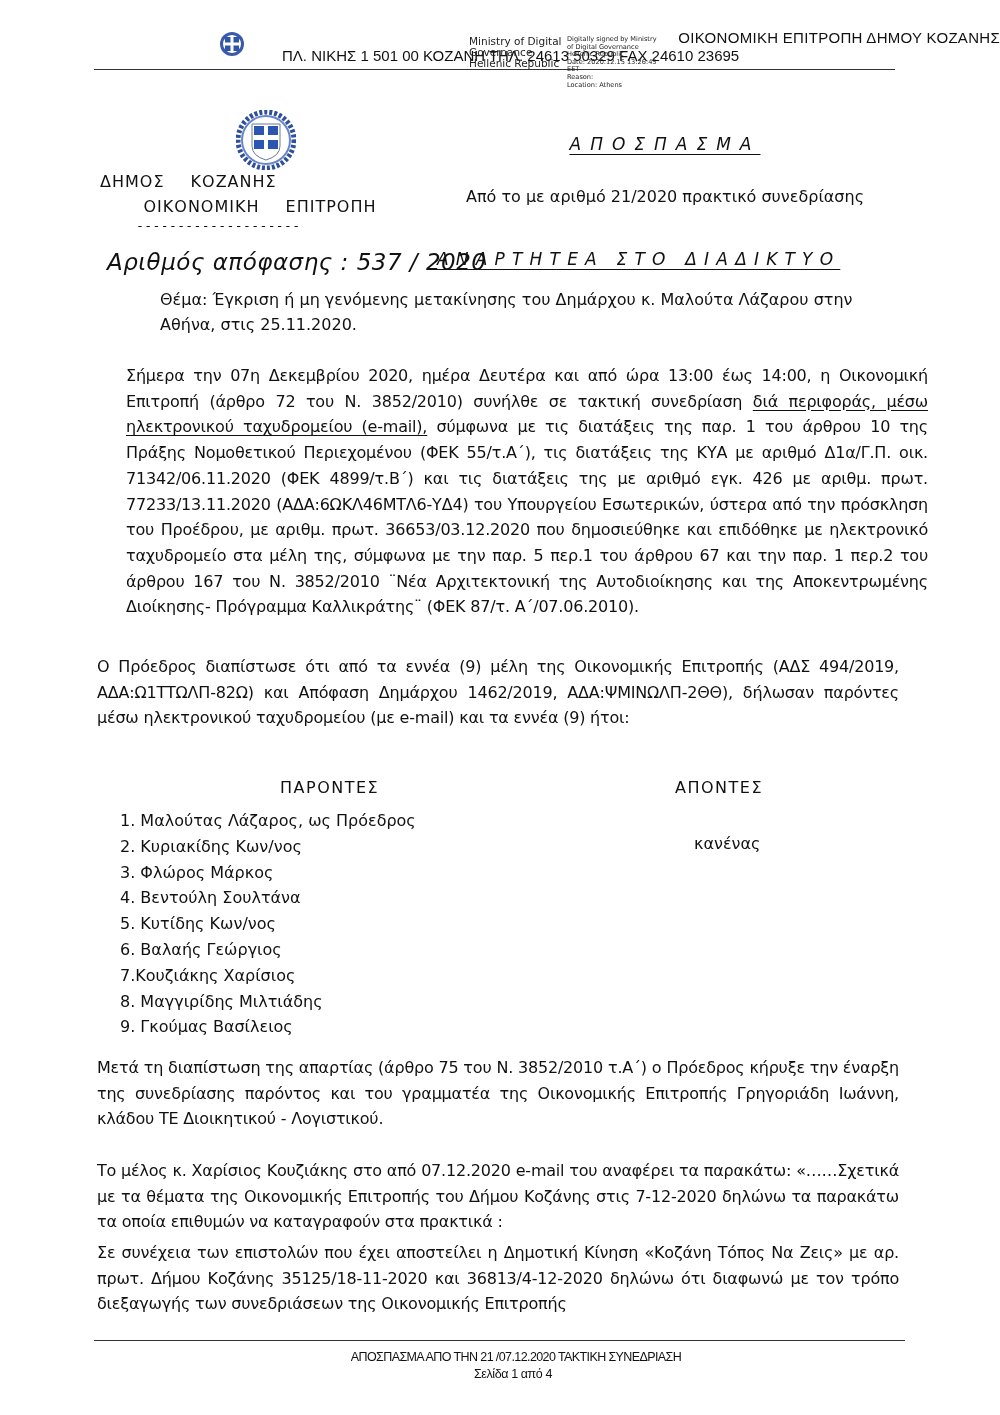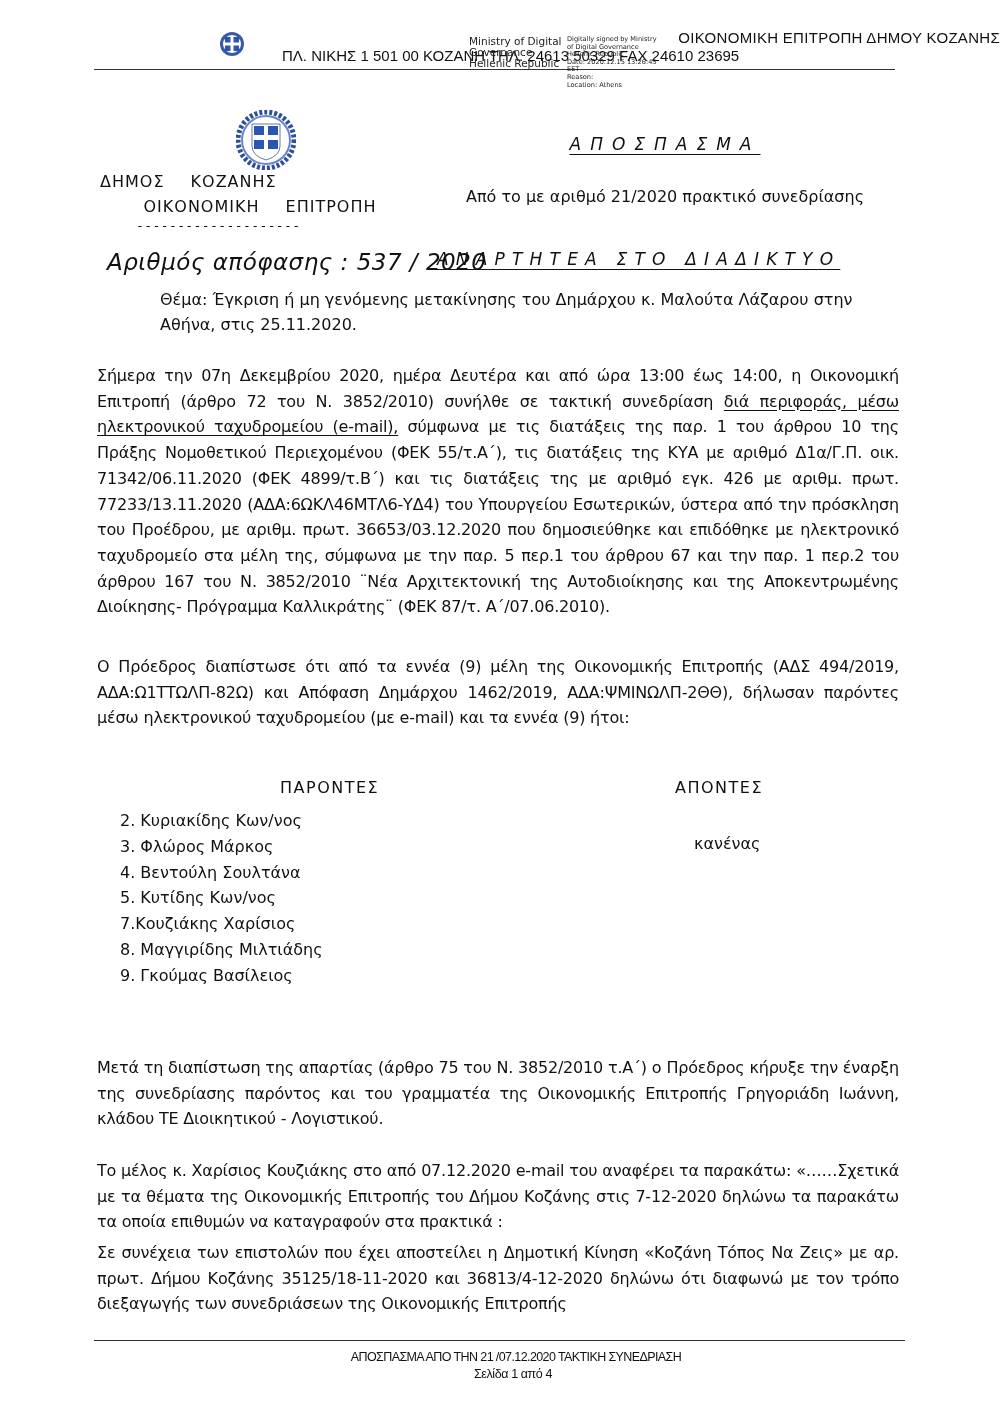--- a/index.html
+++ b/index.html
@@ -103,21 +103,21 @@
 
     
     .para {
       left: 97px; width: 802px;
       font-size: 16px; line-height: 25.7px;
       text-align: justify;
       font-family: "DejaVu Sans", sans-serif;
       letter-spacing: -0.2px;
     }
     .para u { text-underline-offset: 3px; }
-    .p1 { top: 363px; }
+    .p1 { top: 363px; margin-left: 29px; }
     .p2 { top: 654px; }
     .p3 { top: 1055px; }
     .p4 { top: 1158px; }
     .p5 { top: 1240px; }
 
     
     .att-head-present {
       left: 280px; top: 778px; font-size: 16px; letter-spacing: 1.5px;
       font-family: "DejaVu Sans", sans-serif;
     }
@@ -208,24 +208,26 @@
   <span>Έγκριση ή μη γενόμενης μετακίνησης του Δημάρχου κ. Μαλούτα Λάζαρου στην Αθήνα, στις 25.11.2020.</span>
 </div>
 
 <div class="abs para p1"><span>Σήμερα την 07η Δεκεμβρίου 2020, ημέρα Δευτέρα και από ώρα 13:00 έως 14:00, η Οικονομική Επιτροπή (άρθρο 72 του Ν. 3852/2010) συνήλθε σε τακτική συνεδρίαση </span><u>διά περιφοράς, μέσω ηλεκτρονικού ταχυδρομείου (e-mail),</u><span> σύμφωνα με τις διατάξεις της παρ. 1 του άρθρου 10 της Πράξης Νομοθετικού Περιεχομένου (ΦΕΚ 55/τ.Α΄), τις διατάξεις της ΚΥΑ με αριθμό Δ1α/Γ.Π. οικ. 71342/06.11.2020 (ΦΕΚ 4899/τ.Β΄) και τις διατάξεις της με αριθμό εγκ. 426 με αριθμ. πρωτ. 77233/13.11.2020 (ΑΔΑ:6ΩΚΛ46ΜΤΛ6-ΥΔ4) του Υπουργείου Εσωτερικών, ύστερα από την πρόσκληση του Προέδρου, με αριθμ. πρωτ. 36653/03.12.2020 που δημοσιεύθηκε και επιδόθηκε με ηλεκτρονικό ταχυδρομείο στα μέλη της, σύμφωνα με την παρ. 5 περ.1 του άρθρου 67 και την παρ. 1 περ.2 του άρθρου 167 του Ν. 3852/2010 ¨Νέα Αρχιτεκτονική της Αυτοδιοίκησης και της Αποκεντρωμένης Διοίκησης- Πρόγραμμα Καλλικράτης¨ (ΦΕΚ 87/τ. Α΄/07.06.2010).</span></div>
 
 <div class="abs para p2">Ο Πρόεδρος διαπίστωσε ότι από τα εννέα (9) μέλη της Οικονομικής Επιτροπής (ΑΔΣ 494/2019, ΑΔΑ:Ω1ΤΤΩΛΠ-82Ω) και Απόφαση Δημάρχου 1462/2019, ΑΔΑ:ΨΜΙΝΩΛΠ-2ΘΘ), δήλωσαν παρόντες μέσω ηλεκτρονικού ταχυδρομείου (με e-mail) και τα εννέα (9) ήτοι:</div>
 
 <div class="abs att-head-present">ΠΑΡΟΝΤΕΣ</div>
 <div class="abs att-head-absent">ΑΠΟΝΤΕΣ</div>
 <ul class="abs att-list">
+  <li>1. Μαλούτας Λάζαρος, ως Πρόεδρος</li>
   <li>2. Κυριακίδης  Κων/νος</li>
   <li>3. Φλώρος Μάρκος</li>
   <li>4. Βεντούλη Σουλτάνα</li>
   <li>5. Κυτίδης Κων/νος</li>
+  <li>6. Βαλαής Γεώργιος</li>
   <li>7.Κουζιάκης  Χαρίσιος</li>
   <li>8. Μαγγιρίδης Μιλτιάδης</li>
   <li>9. Γκούμας Βασίλειος</li>
 </ul>
 <div class="abs att-absent-val">κανένας</div>
 
 <div class="abs para p3">Μετά τη διαπίστωση της απαρτίας (άρθρο 75 του Ν. 3852/2010 τ.Α΄) ο Πρόεδρος κήρυξε την έναρξη της συνεδρίασης παρόντος και του γραμματέα της Οικονομικής Επιτροπής Γρηγοριάδη Ιωάννη, κλάδου ΤΕ Διοικητικού - Λογιστικού.</div>
 <div class="abs para p4">Το μέλος κ. Χαρίσιος Κουζιάκης στο από 07.12.2020 e-mail του αναφέρει τα παρακάτω: «……Σχετικά με τα θέματα της Οικονομικής Επιτροπής του Δήμου Κοζάνης στις 7-12-2020 δηλώνω τα παρακάτω τα οποία επιθυμών να καταγραφούν στα πρακτικά :</div>
 <div class="abs para p5">Σε συνέχεια των επιστολών που έχει αποστείλει η Δημοτική Κίνηση «Κοζάνη Τόπος Να Ζεις» με αρ. πρωτ. Δήμου Κοζάνης 35125/18-11-2020 και 36813/4-12-2020 δηλώνω ότι διαφωνώ με τον τρόπο διεξαγωγής των συνεδριάσεων της Οικονομικής Επιτροπής</div>
 

